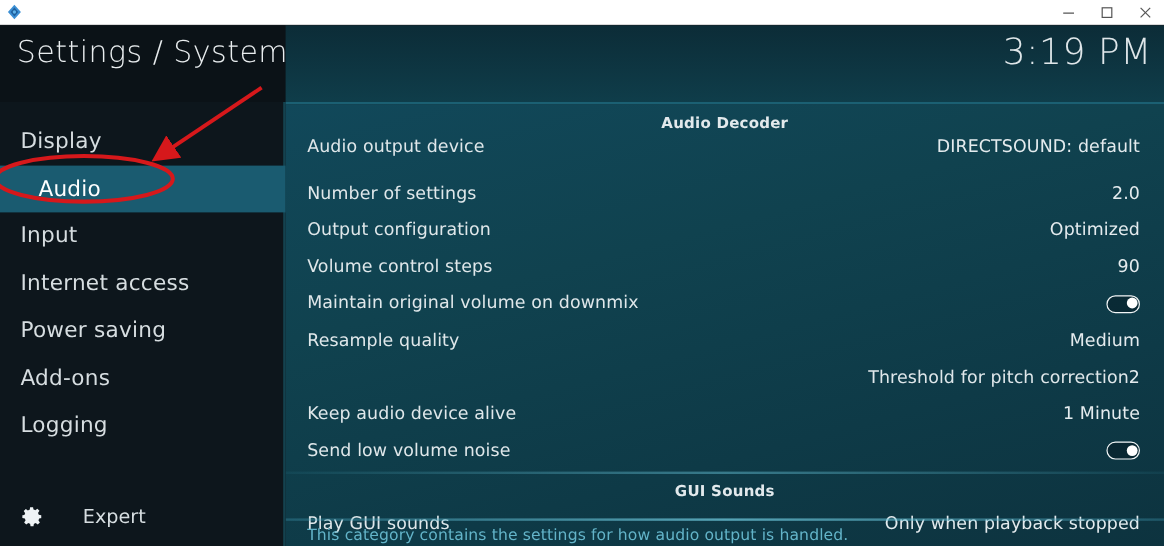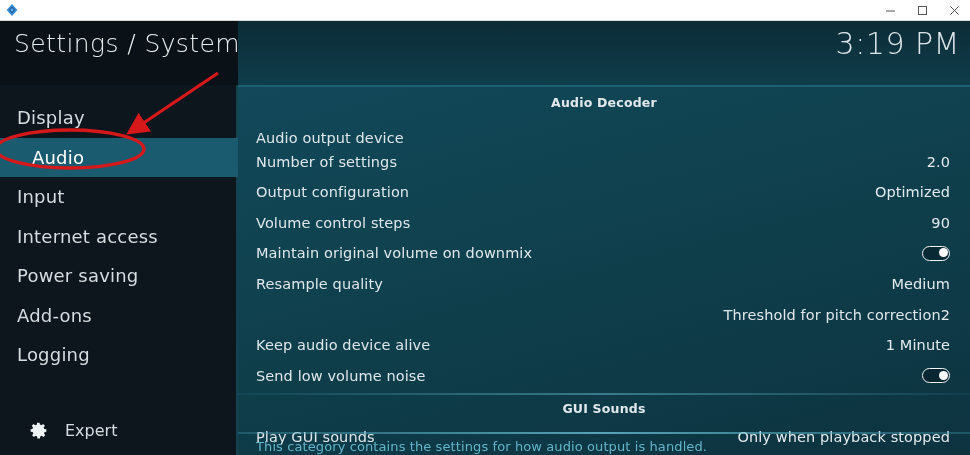--- a/index.html
+++ b/index.html
@@ -59,22 +59,22 @@
   }
   .side-item {
     position: absolute; left: 0; width: 238px; height: 39px;
     display: flex; align-items: center; padding-left: 17px;
     font-size: 18px; font-weight: 400; color: #d6dde0;
     font-family: "DejaVu Sans", sans-serif; letter-spacing: .2px;
   }
   .side-item.selected { background: #1a5b70; color: #ffffff; padding-left: 32px; }
 
   .level-row {
-    position: absolute; left: 12px; bottom: 8px; width: 238px; height: 34px;
-    display: flex; align-items: center; padding-left: 16px; gap: 16px;
+    position: absolute; left: 0; bottom: 8px; width: 238px; height: 34px;
+    display: flex; align-items: center; padding-left: 16px; gap: 32px;
   }
   .gear { width: 21px; height: 21px; flex: none; }
   .level-label {
     font-size: 16px; color: #d6dde0; font-family: "DejaVu Sans", sans-serif;
   }
 
   
   .content {
     position: absolute; left: 238px; top: 64px; width: 732px; height: 370px;
     background: linear-gradient(165deg, #11485a 0%, #10424f 35%, #0e3a47 70%, #0d333f 100%);
@@ -202,22 +202,23 @@
             <path d="M21 13.4v-2.8l-2.4-.4a6.9 6.9 0 0 0-.7-1.7l1.4-2-2-2-2 1.4a6.9 6.9 0 0 0-1.7-.7L13.2 3h-2.8l-.4 2.4a6.9 6.9 0 0 0-1.7.7l-2-1.4-2 2 1.4 2a6.9 6.9 0 0 0-.7 1.7L3 10.6v2.8l2.4.4c.16.6.4 1.17.7 1.7l-1.4 2 2 2 2-1.4c.53.3 1.1.54 1.7.7l.4 2.4h2.8l.4-2.4c.6-.16 1.17-.4 1.7-.7l2 1.4 2-2-1.4-2c.3-.53.54-1.1.7-1.7l2.4-.4z"></path>
           </svg>
         </span>
         <span class="level-label">Expert</span>
       </div>
     </div>
 
     <div class="content">
       <div id="content-rows">
           <div class="sec-header" style="top: 4px;">Audio Decoder</div>
-          <div class="setting-row" style="top: 38px;">
+          <div class="setting-row" style="top: 23px;">
             <span class="s-label">Audio output device</span>
+            <span class="s-value">DIRECTSOUND: default</span>
           </div>
           <div class="setting-row" style="top: 61.6px;">
             <span class="s-label">Number of settings</span>
             <span class="s-value">2.0</span>
           </div>
           <div class="setting-row" style="top: 92.2px; gap: 12px;">
             <span class="s-label">Output configuration</span>
             <span class="s-value">Optimized</span>
           </div>
           <div class="setting-row" style="top: 122.8px;">

